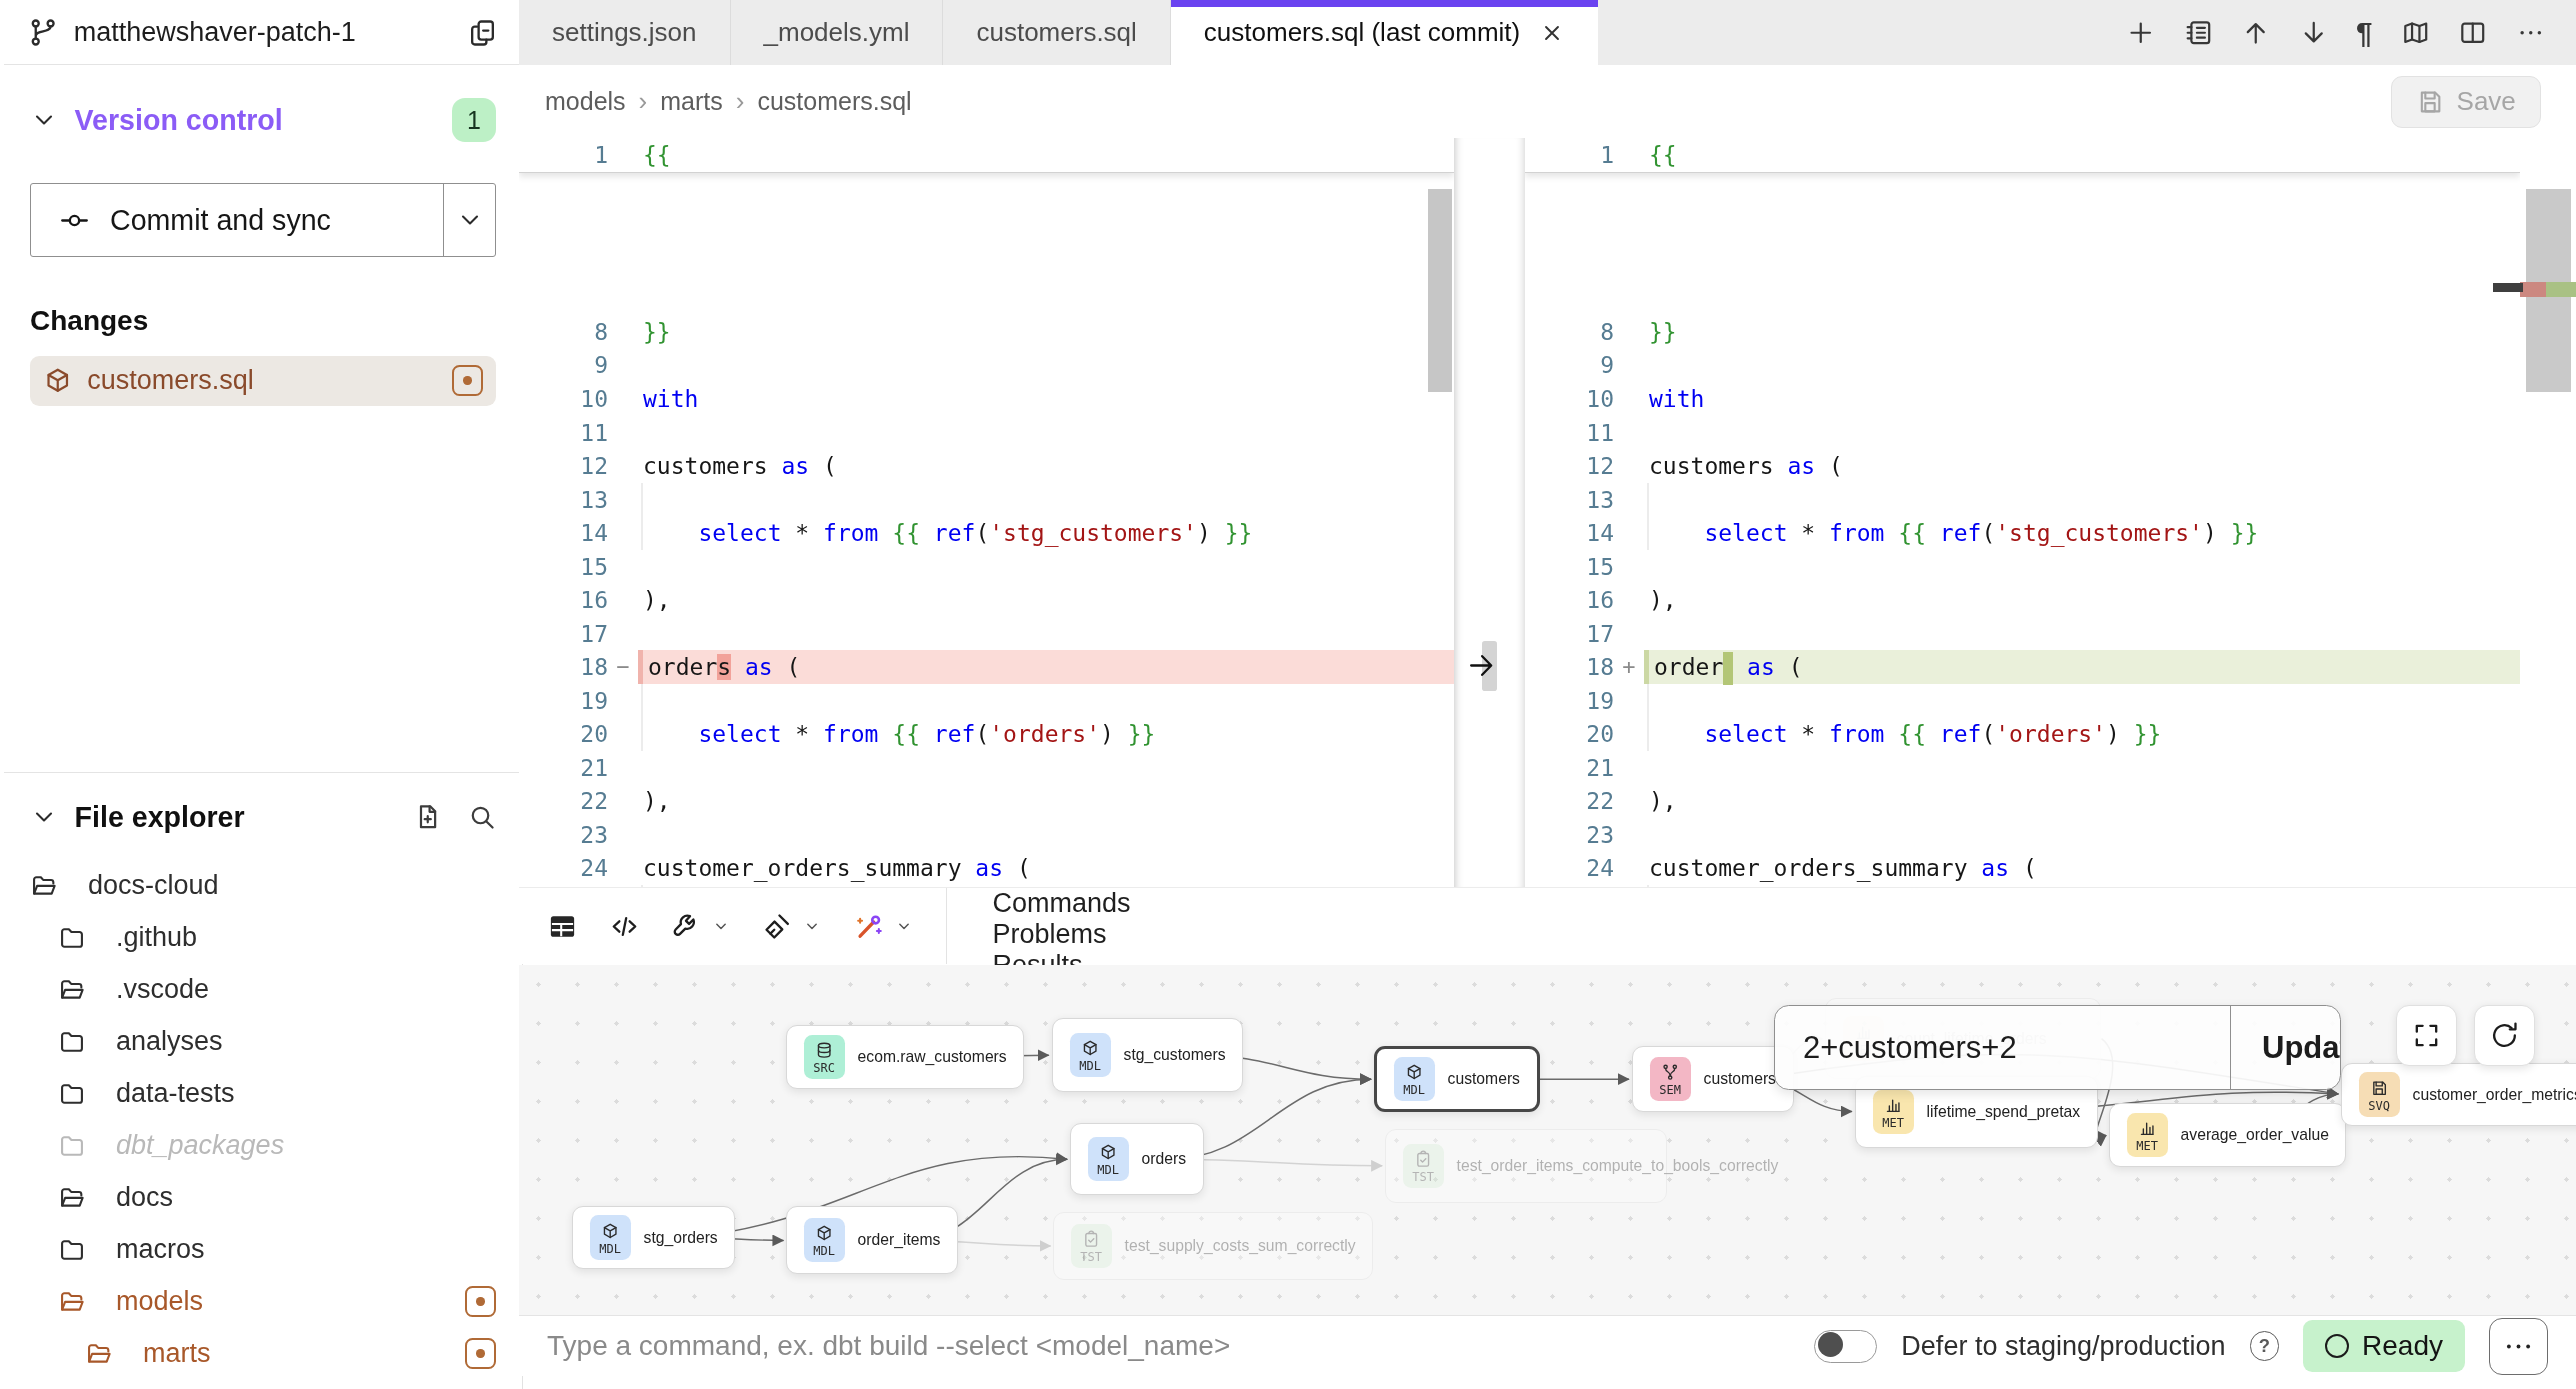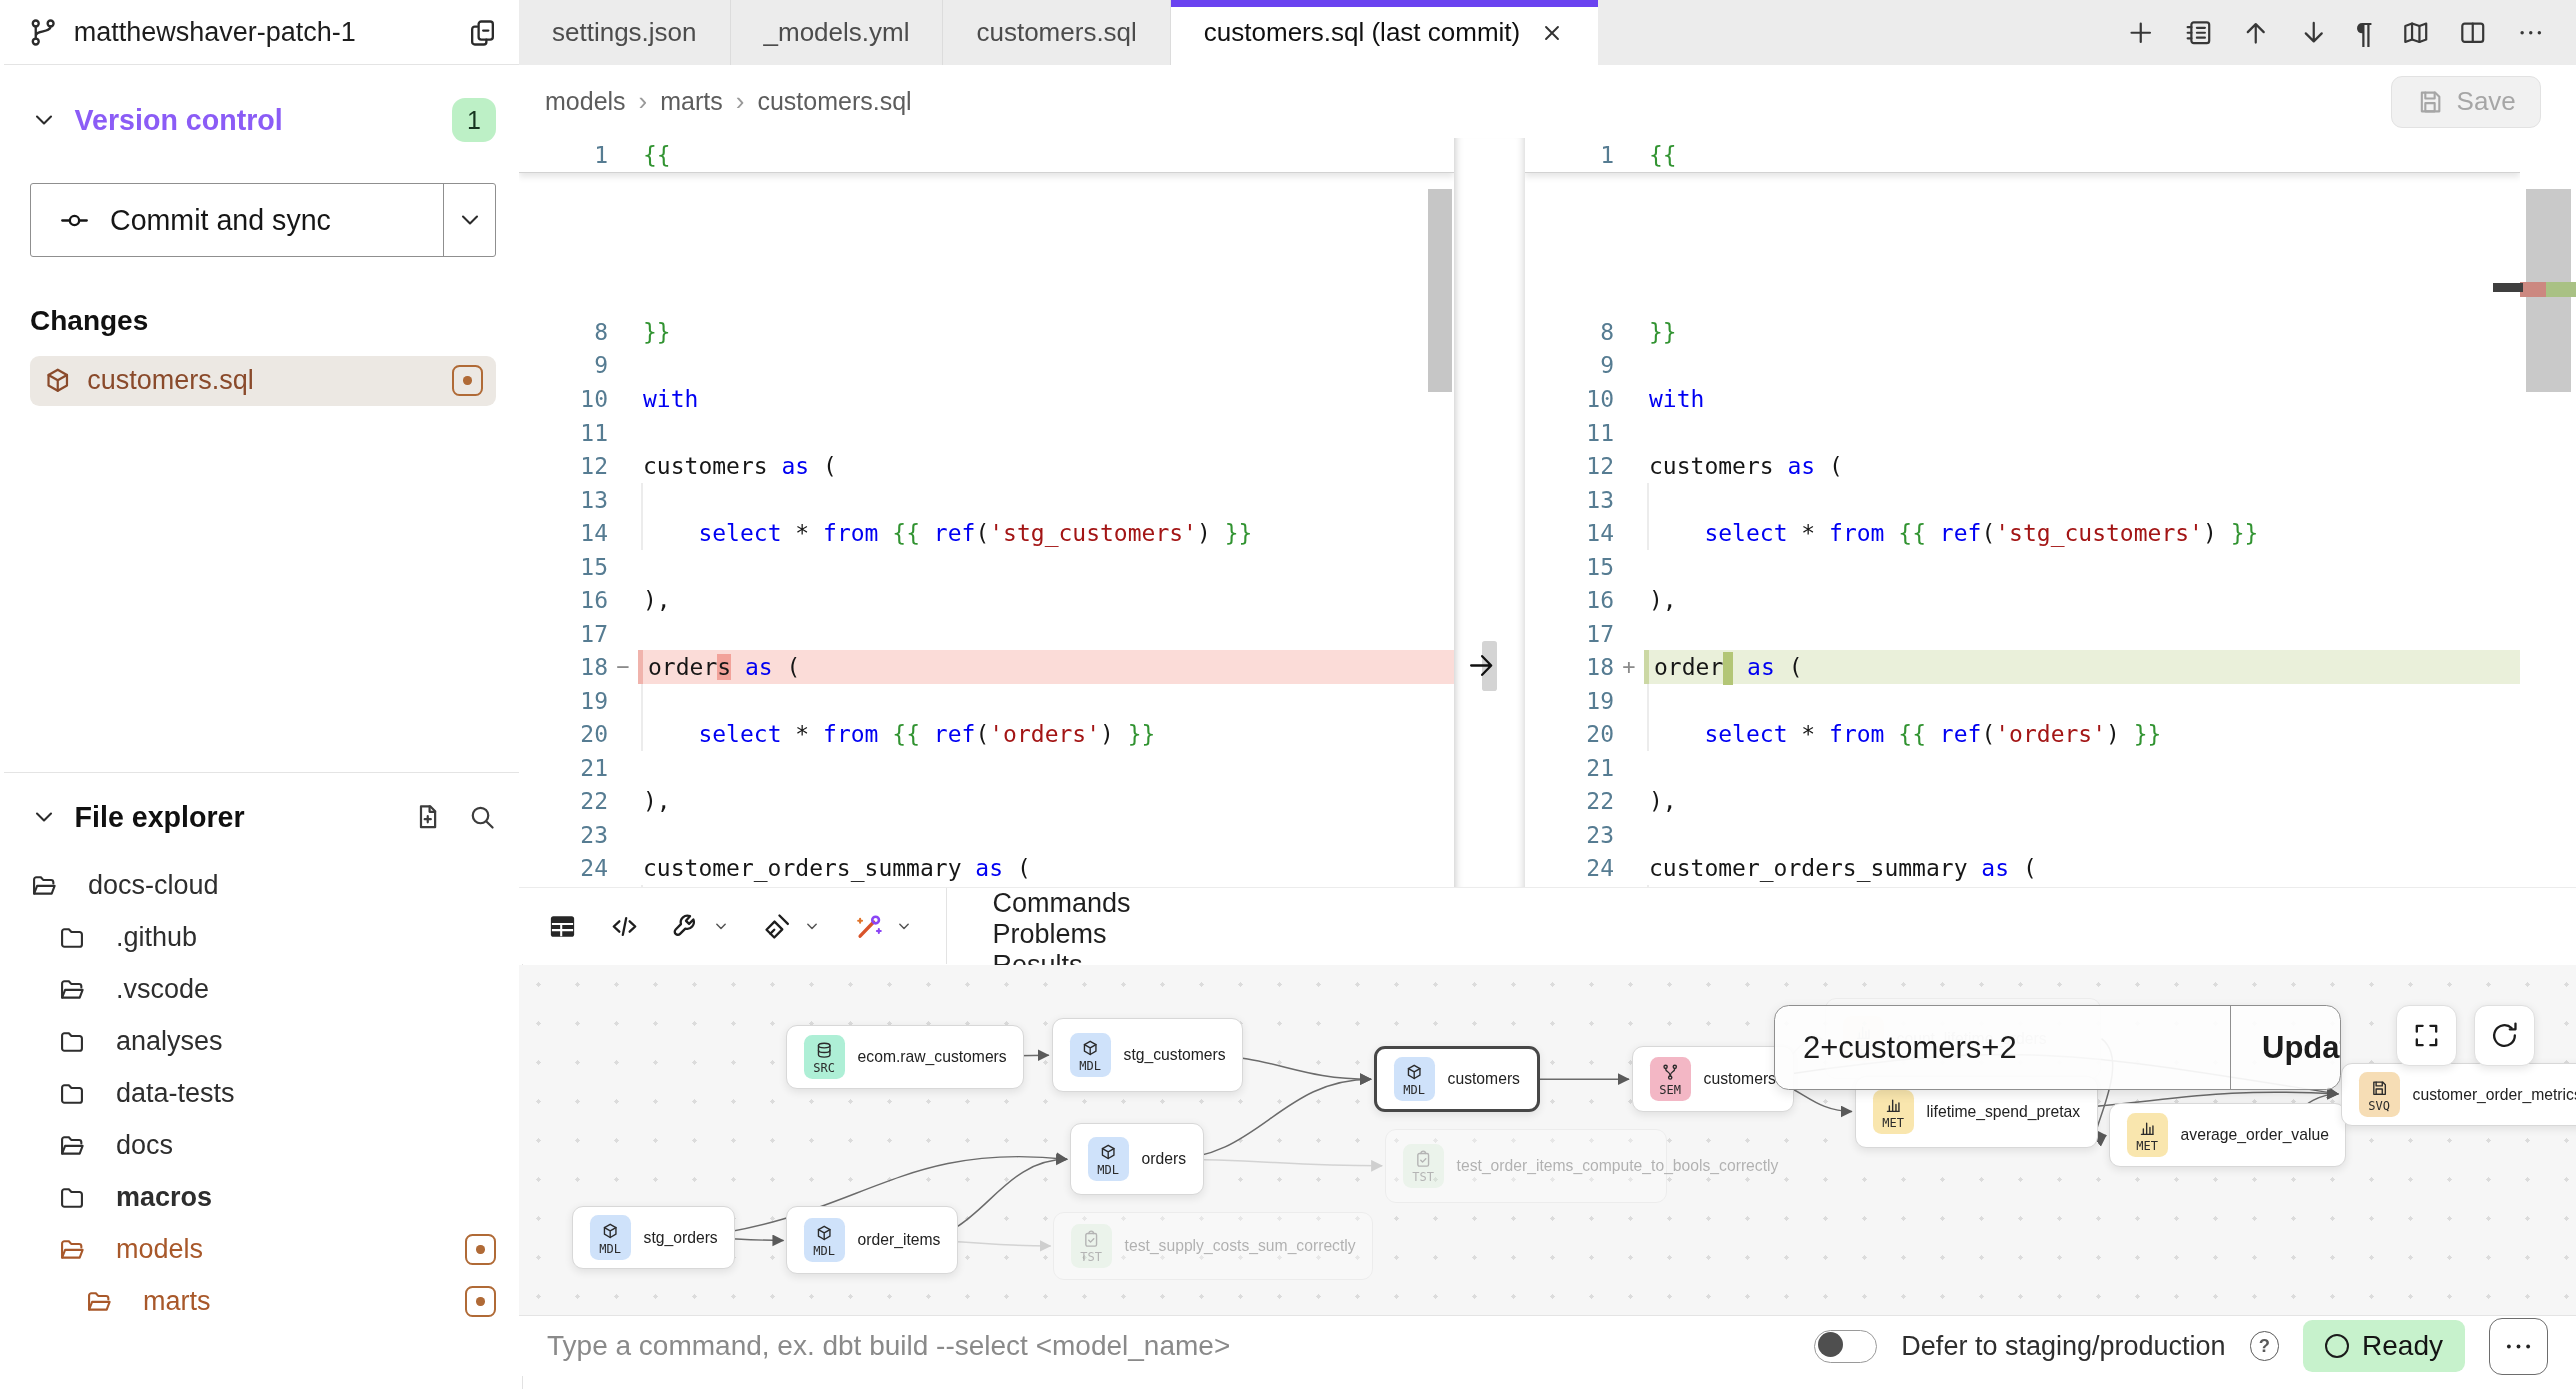--- a/index.html
+++ b/index.html
@@ -244,31 +244,40 @@
         </div>
         <div class="tree-row " style="padding-left: 28px;">
           <span class="ic">
             <svg width="28" height="28" viewBox="0 0 24 24" fill="none" stroke="currentColor" stroke-width="1.8" stroke-linecap="round" stroke-linejoin="round">
               <path d="M3.5 6.5a2 2 0 0 1 2-2h3.8l2.2 2.4h7a2 2 0 0 1 2 2v8.6a2 2 0 0 1-2 2h-13a2 2 0 0 1-2-2z"></path>
             </svg>
           </span>
           <span>data-tests</span>
           <span class="spacer"></span>
         </div>
+        <div class="tree-row disabled" style="padding-left: 28px;">
+          <span class="ic">
+            <svg width="28" height="28" viewBox="0 0 24 24" fill="none" stroke="currentColor" stroke-width="1.8" stroke-linecap="round" stroke-linejoin="round">
+              <path d="M3.5 6.5a2 2 0 0 1 2-2h3.8l2.2 2.4h7a2 2 0 0 1 2 2v8.6a2 2 0 0 1-2 2h-13a2 2 0 0 1-2-2z"></path>
+            </svg>
+          </span>
+          <span>dbt_packages</span>
+          <span class="spacer"></span>
+        </div>
         <div class="tree-row " style="padding-left: 28px;">
           <span class="ic">
             <svg width="28" height="28" viewBox="0 0 24 24" fill="none" stroke="currentColor" stroke-width="1.8" stroke-linecap="round" stroke-linejoin="round">
               <path d="M3.5 18.5V6.5a2 2 0 0 1 2-2h3.8l2 2.3h6.7a2 2 0 0 1 2 2v1"></path>
               <path d="M3.5 18.5l2.6-6.6h15l-2.5 6.6z"></path>
             </svg>
           </span>
           <span>docs</span>
           <span class="spacer"></span>
         </div>
-        <div class="tree-row " style="padding-left: 28px; font-weight: bold;">
+        <div class="tree-row " style="padding-left: 28px;">
           <span class="ic">
             <svg width="28" height="28" viewBox="0 0 24 24" fill="none" stroke="currentColor" stroke-width="1.8" stroke-linecap="round" stroke-linejoin="round">
               <path d="M3.5 6.5a2 2 0 0 1 2-2h3.8l2.2 2.4h7a2 2 0 0 1 2 2v8.6a2 2 0 0 1-2 2h-13a2 2 0 0 1-2-2z"></path>
             </svg>
           </span>
           <span>macros</span>
           <span class="spacer"></span>
         </div>
         <div class="tree-row changed" style="padding-left: 28px;">
           <span class="ic">

